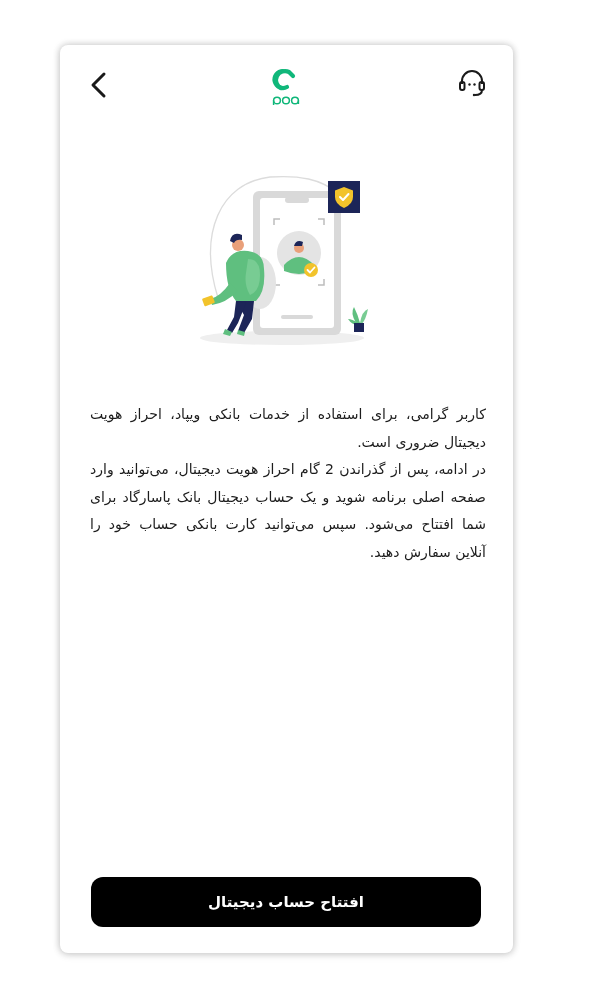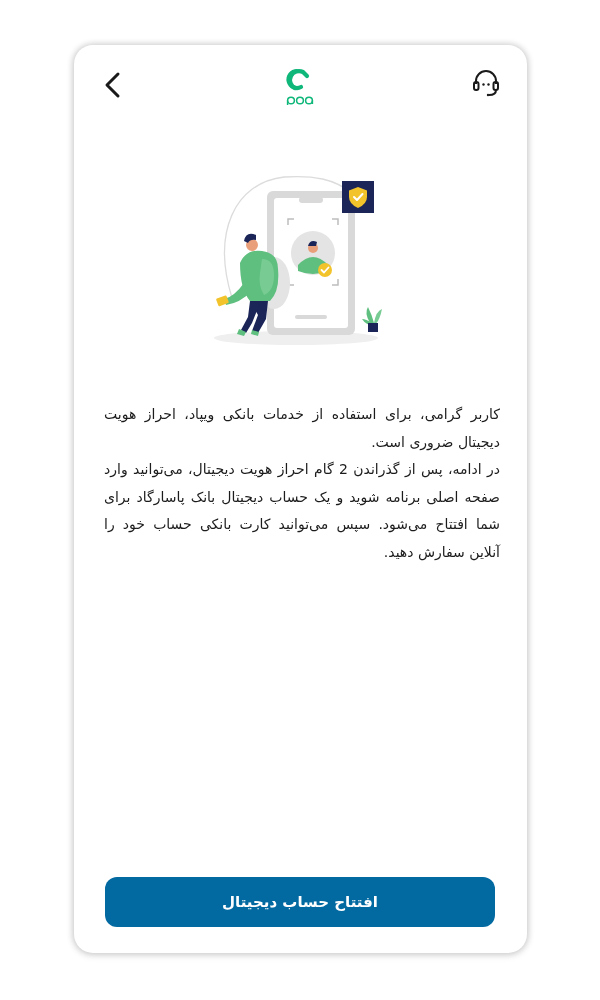--- a/index.html
+++ b/index.html
@@ -4,24 +4,24 @@
   <style>
     * { box-sizing: border-box; margin: 0; padding: 0; }
     html, body {
       width: 600px; height: 1000px;
       background: #ffffff;
       font-family: "DejaVu Sans", "Liberation Sans", sans-serif;
       overflow: hidden;
     }
     .phone {
       position: absolute;
-      left: 74px; top: 45px;
+      left: 60px; top: 45px;
       width: 453px; height: 908px;
       background: #ffffff;
-      border-radius: 19px;
+      border-radius: 8px;
       box-shadow: 0 0 6px 1px rgba(0,0,0,0.18), 0 2px 10px rgba(0,0,0,0.08);
       overflow: hidden;
     }
     .topbar {
       position: absolute; left: 0; top: 0; width: 100%; height: 90px;
     }
     .back-btn {
       position: absolute; left: 26px; top: 24px;
       width: 28px; height: 32px; cursor: pointer;
     }
@@ -46,21 +46,21 @@
       text-align-last: right;
       font-size: 14px;
       line-height: 27.5px;
       color: #1c1c1c;
     }
     .content p { margin: 0; }
     .cta {
       position: absolute;
       left: 31px; top: 832px;
       width: 390px; height: 50px;
-      background: #0369a1;
+      background: #000000;
       border-radius: 12px;
       border: none;
       color: #ffffff;
       font-family: "DejaVu Sans", "Liberation Sans", sans-serif;
       font-weight: bold;
       font-size: 15px;
       direction: rtl;
       display: flex; align-items: center; justify-content: center;
       cursor: pointer;
     }

